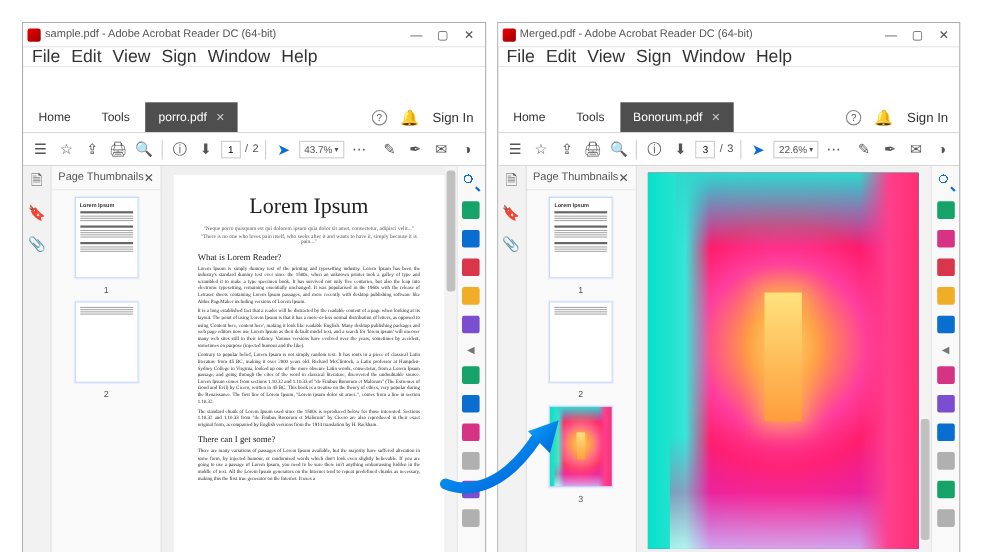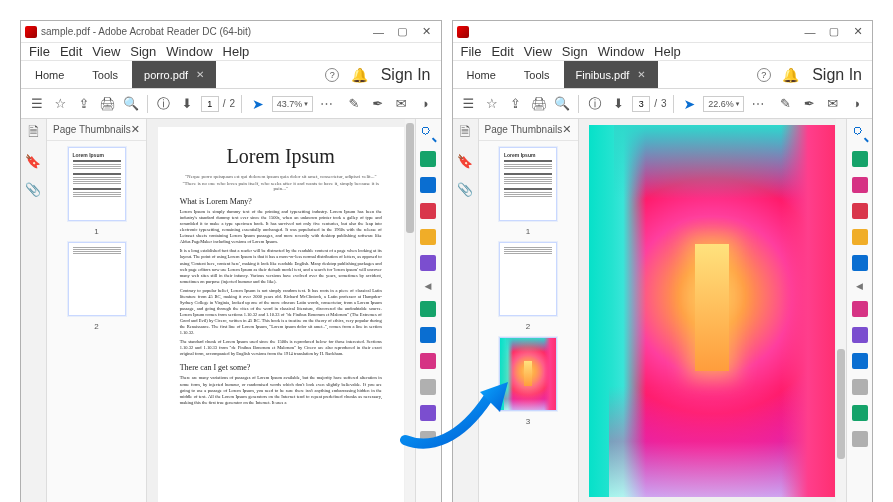--- a/index.html
+++ b/index.html
@@ -31,31 +31,31 @@
     font-size: 10px;
     color: #555;
     padding: 0 4px;
   }
   .title-icon { width: 12px; height: 12px; margin-right: 4px; background: linear-gradient(135deg,#e00,#900); border-radius:2px;}
   .titlebar .title-text { flex: 0 0 auto; }
   .titlebar .spacer { flex: 1; }
   .win-ctrl { display:flex; gap:12px; margin-right:4px;}
   .win-btn { width:12px; height:12px; display:flex;align-items:center;justify-content:center; color:#555; font-size:11px; cursor:default;}
   
-  .menubar { display:flex; gap:10px; padding:2px 8px; font-size:13px; color:#333; height:18px; align-items:center; border-bottom:1px solid #e5e5e5;}
+  .menubar { display:flex; gap:10px; padding:2px 8px; font-size:16px; color:#333; height:18px; align-items:center; border-bottom:1px solid #e5e5e5;}
   .menubar span { cursor:default; }
   
-  .tabrow { display:flex; align-items:center; height:28px; border-bottom:1px solid #d8d8d8; font-size:11px; }
+  .tabrow { display:flex; align-items:center; height:28px; border-bottom:1px solid #d8d8d8; font-size:11px;margin-top:32px; }
   .home-tab, .tools-tab { padding:0 14px; height:100%; display:flex; align-items:center; color:#333; cursor:default;}
   .doc-tab { background:#4e4e4e; color:#fff; padding:0 12px; height:100%; display:flex; align-items:center; gap:8px;}
   .doc-tab .close-x { font-size:10px; color:#ccc; cursor:default;}
   .tabrow .spacer { flex:1;}
   .tabrow .right-icons { display:flex; align-items:center; gap:12px; padding:0 10px; color:#555;}
   .help-circ { width:14px; height:14px; border:1px solid #888; border-radius:50%; font-size:9px; display:flex;align-items:center;justify-content:center;}
-  .sign-in { font-size:16px; color:#333; cursor:default;}
+  .sign-in { font-size:12px; color:#333; cursor:default;}
   .bell { font-size:14px; }
   
   .toolbar { display:flex; align-items:center; height:30px; border-bottom:1px solid #d8d8d8; padding:0 6px; gap:4px; font-size:10px; color:#555;}
   .tbtn { width:22px; height:22px; display:flex; align-items:center; justify-content:center; font-size:13px; color:#555; cursor:default;}
   .tsep { width:1px; height:18px; background:#d0d0d0; margin:0 2px;}
   .page-ind { display:flex; align-items:center; gap:4px; font-size:10px;}
   .page-input { width:18px; height:16px; border:1px solid #ccc; text-align:center; font-size:9px;}
   .zoom-box { display:flex; align-items:center; gap:2px; border:1px solid #ccc; padding:1px 4px; font-size:9px; height:16px;}
   .zoom-box .caret { font-size:7px; }
   .toolbar .spacer{flex:1;}
@@ -229,21 +229,21 @@
               <div class="tiny-para"></div>
           </div>
           <div class="thumb-label">2</div>
         </div>
       </div>
       <div class="docview">
         <div class="page">
           <h1>Lorem Ipsum</h1>
           <div class="sub">"Neque porro quisquam est qui dolorem ipsum quia dolor sit amet, consectetur, adipisci velit..."</div>
           <div class="sub">"There is no one who loves pain itself, who seeks after it and wants to have it, simply because it is pain..."</div>
-          <h3>What is Lorem Many?</h3>
+          <h3>What is Lorem Reader?</h3>
           <p>Lorem Ipsum is simply dummy text of the printing and typesetting industry. Lorem Ipsum has been the industry's standard dummy text ever since the 1500s, when an unknown printer took a galley of type and scrambled it to make a type specimen book. It has survived not only five centuries, but also the leap into electronic typesetting, remaining essentially unchanged. It was popularised in the 1960s with the release of Letraset sheets containing Lorem Ipsum passages, and more recently with desktop publishing software like Aldus PageMaker including versions of Lorem Ipsum.</p>
           <p>It is a long established fact that a reader will be distracted by the readable content of a page when looking at its layout. The point of using Lorem Ipsum is that it has a more-or-less normal distribution of letters, as opposed to using 'Content here, content here', making it look like readable English. Many desktop publishing packages and web page editors now use Lorem Ipsum as their default model text, and a search for 'lorem ipsum' will uncover many web sites still in their infancy. Various versions have evolved over the years, sometimes by accident, sometimes on purpose (injected humour and the like).</p>
           <p>Contrary to popular belief, Lorem Ipsum is not simply random text. It has roots in a piece of classical Latin literature from 45 BC, making it over 2000 years old. Richard McClintock, a Latin professor at Hampden-Sydney College in Virginia, looked up one of the more obscure Latin words, consectetur, from a Lorem Ipsum passage, and going through the cites of the word in classical literature, discovered the undoubtable source. Lorem Ipsum comes from sections 1.10.32 and 1.10.33 of "de Finibus Bonorum et Malorum" (The Extremes of Good and Evil) by Cicero, written in 45 BC. This book is a treatise on the theory of ethics, very popular during the Renaissance. The first line of Lorem Ipsum, "Lorem ipsum dolor sit amet..", comes from a line in section 1.10.32.</p>
           <p>The standard chunk of Lorem Ipsum used since the 1500s is reproduced below for those interested. Sections 1.10.32 and 1.10.33 from "de Finibus Bonorum et Malorum" by Cicero are also reproduced in their exact original form, accompanied by English versions from the 1914 translation by H. Rackham.</p>
           <h3>There can I get some?</h3>
           <p>There are many variations of passages of Lorem Ipsum available, but the majority have suffered alteration in some form, by injected humour, or randomised words which don't look even slightly believable. If you are going to use a passage of Lorem Ipsum, you need to be sure there isn't anything embarrassing hidden in the middle of text. All the Lorem Ipsum generators on the Internet tend to repeat predefined chunks as necessary, making this the first true generator on the Internet. It uses a</p>
         </div>
         <div class="scrollbar-v">
           <div class="scroll-thumb" style="top:4px;height:110px;"></div>
         </div>
@@ -262,40 +262,41 @@
         <div class="rtool rt-grey"></div>
         <div class="rtool rt-purple"></div>
         <div class="rtool rt-grey"></div>
       </div>
     </div>
   </div>
 
   <div class="acro-window">
     <div class="titlebar">
       <div class="title-icon"></div>
+      <span class="title-text">Merged.pdf - Adobe Acrobat Reader DC (64-bit)</span>
       <div class="spacer"></div>
       <div class="win-ctrl">
         <div class="win-btn">—</div>
         <div class="win-btn">▢</div>
         <div class="win-btn">✕</div>
       </div>
     </div>
     <div class="menubar">
       <span>File</span>
       <span>Edit</span>
       <span>View</span>
       <span>Sign</span>
       <span>Window</span>
       <span>Help</span>
     </div>
     <div class="tabrow">
       <div class="home-tab">Home</div>
       <div class="tools-tab">Tools</div>
       <div class="doc-tab">
-        <span>Finibus.pdf</span>
+        <span>Bonorum.pdf</span>
         <span class="close-x">✕</span>
       </div>
       <div class="spacer"></div>
       <div class="right-icons">
         <div class="help-circ">?</div>
         <div class="bell">🔔</div>
         <span class="sign-in">Sign In</span>
       </div>
     </div>
     <div class="toolbar">

